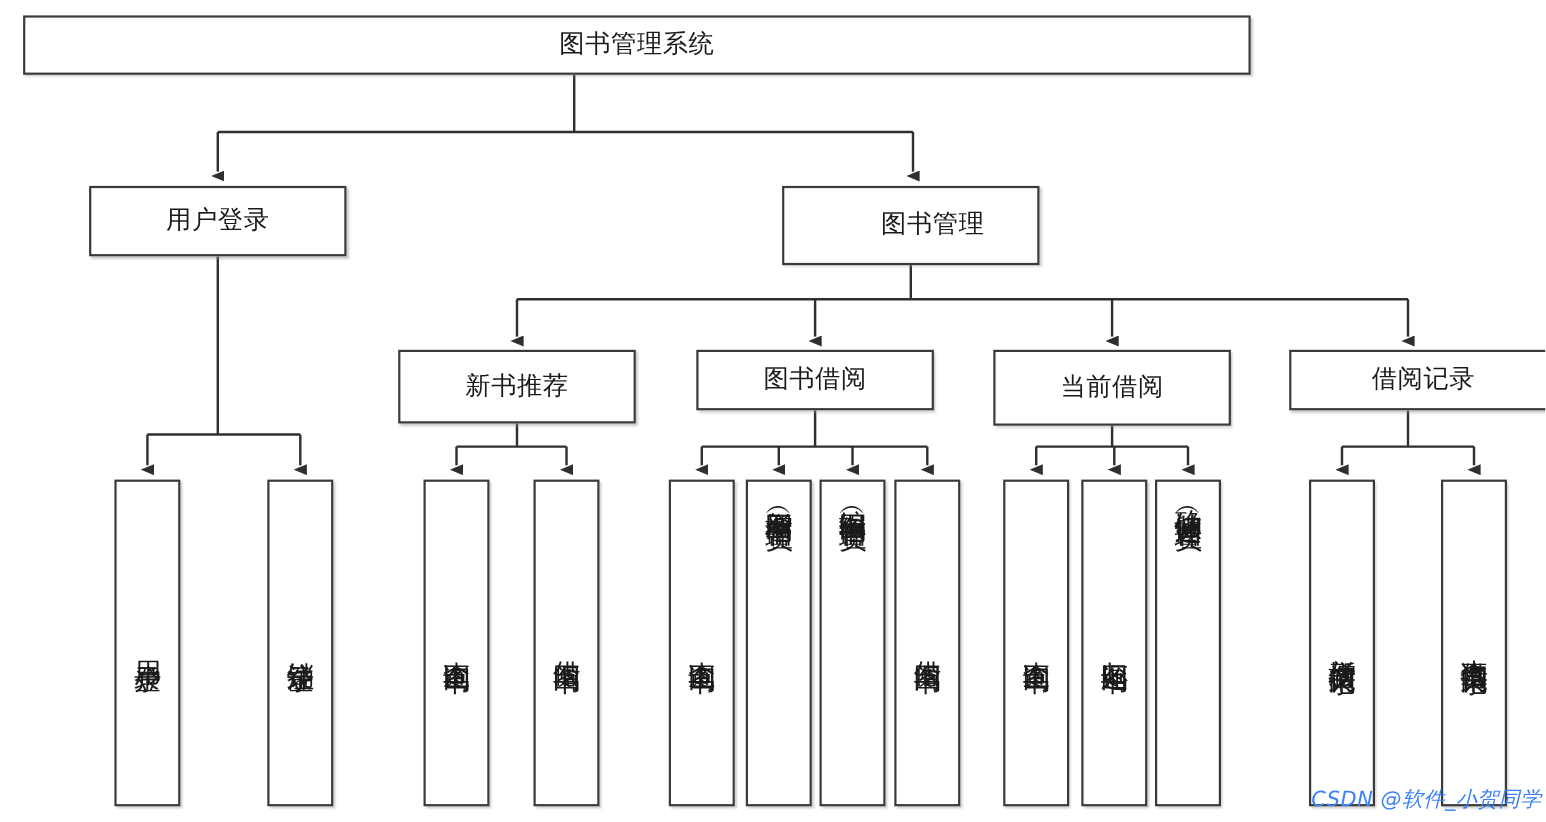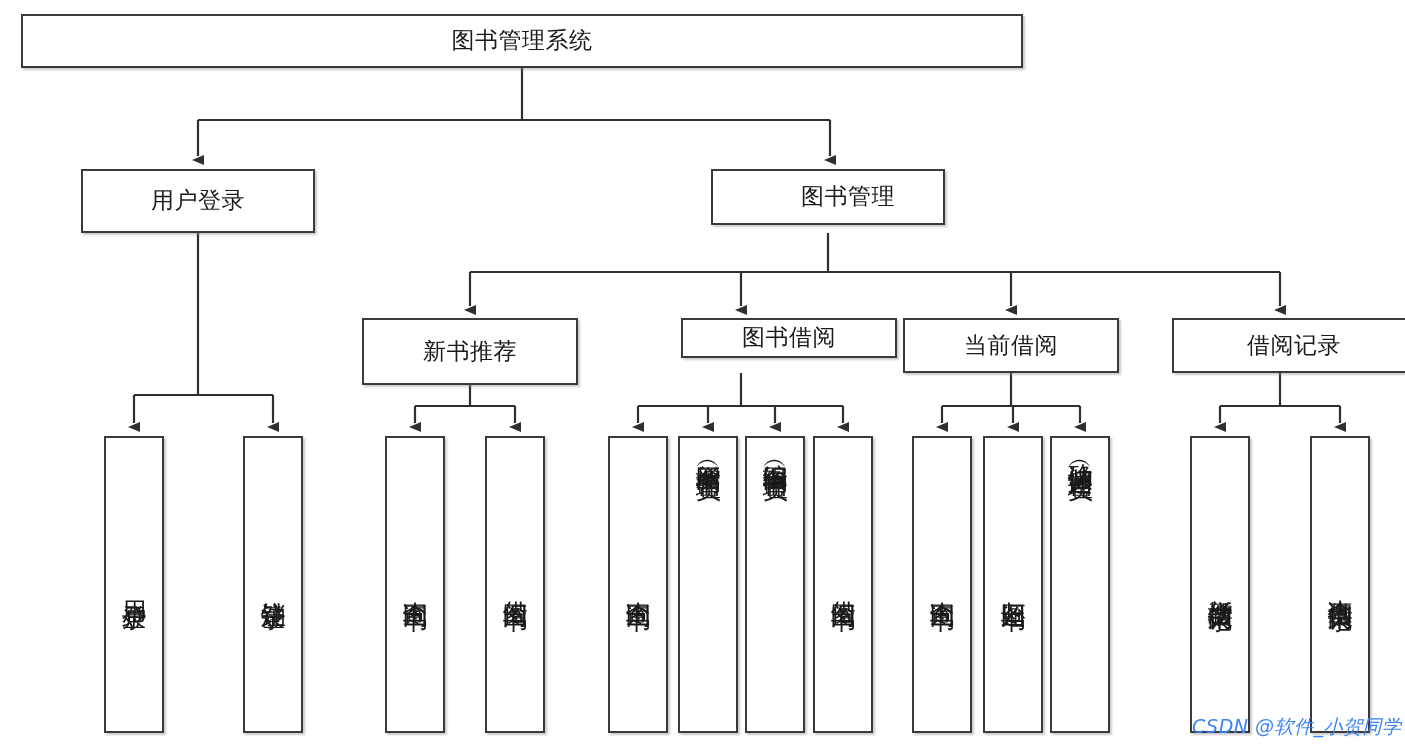--- a/index.html
+++ b/index.html
@@ -116,38 +116,38 @@
       <path d="M1013,406 L1013,423" marker-end="url(#arrow)"></path>
       <path d="M1080,406 L1080,423" marker-end="url(#arrow)"></path>
 
       <path d="M1280,373 L1280,406"></path>
       <path d="M1220,406 L1340,406"></path>
       <path d="M1220,406 L1220,423" marker-end="url(#arrow)"></path>
       <path d="M1340,406 L1340,423" marker-end="url(#arrow)"></path>
     </g>
   </svg>
 
-  <div class="node horizontal" id="root-node" style="left: 21px; top: 14px; width: 1002px; height: 54px;">
+  <div class="node horizontal" id="root-node" style="left: 21px; top: 14px; width: 1116px; height: 54px;">
     <span class="label">图书管理系统</span>
   </div>
 
   <div class="node horizontal" id="l2-0" style="left: 81px; top: 169px; width: 234px; height: 64px;">
     <span class="label">用户登录</span>
   </div>
-  <div class="node horizontal" id="l2-1" style="left: 711px; top: 169px; width: 234px; height: 56px; padding-left: 40px;">
+  <div class="node horizontal" id="l2-1" style="left: 711px; top: 169px; width: 234px; height: 72px; padding-left: 40px;">
     <span class="label">图书管理</span>
   </div>
 
   <div class="node horizontal" id="l3-0" style="left: 362px; top: 318px; width: 216px; height: 67px;">
     <span class="label">新书推荐</span>
   </div>
-  <div class="node horizontal" id="l3-1" style="left: 633px; top: 318px; width: 216px; height: 40px; margin-left: 48px;">
+  <div class="node horizontal" id="l3-1" style="left: 633px; top: 318px; width: 216px; height: 55px;">
     <span class="label">图书借阅</span>
   </div>
-  <div class="node horizontal" id="l3-2" style="left: 903px; top: 318px; width: 216px; height: 55px;">
+  <div class="node horizontal" id="l3-2" style="left: 903px; top: 318px; width: 216px; height: 69px;">
     <span class="label">当前借阅</span>
   </div>
   <div class="node horizontal" id="l3-3" style="left: 1172px; top: 318px; width: 244px; height: 55px;">
     <span class="label">借阅记录</span>
   </div>
 
   <div class="node vertical" id="leaf-0" style="left: 104px; top: 436px; width: 60px; height: 297px;">
     <span class="label">用户登录</span>
   </div>
   <div class="node vertical" id="leaf-1" style="left: 243px; top: 436px; width: 60px; height: 297px;">

